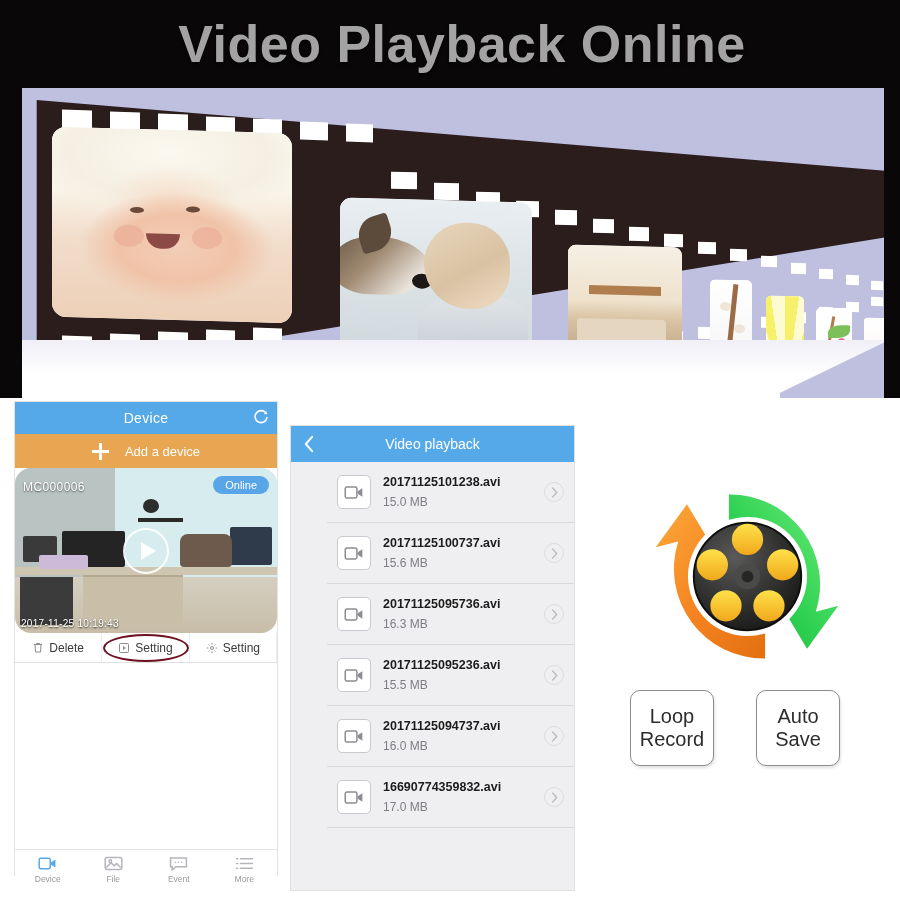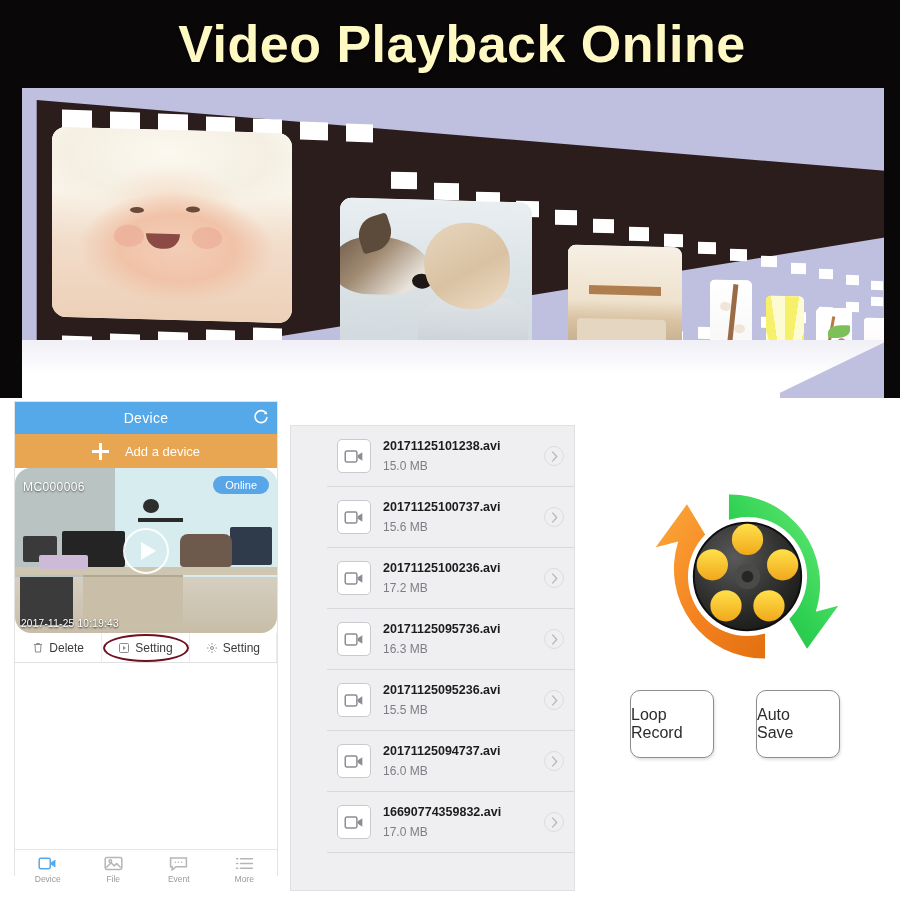--- a/index.html
+++ b/index.html
@@ -10,21 +10,21 @@
     overflow: hidden;
   }
   #page { position: relative; width: 900px; height: 900px; background:#fff; }
 
   
   .title-bar {
     position: absolute; left:0; top:0; width:900px; height:88px;
     background:#0a0709; display:flex; align-items:center; justify-content:center;
   }
   .title-text {
-    color:#fef9c3; font-size:52px; font-weight:bold; letter-spacing:0.5px;
+    color:#a3a3a3; font-size:52px; font-weight:bold; letter-spacing:0.5px;
     line-height:1; font-family:"Liberation Sans", sans-serif;
     text-shadow: 0 2px 3px rgba(0,0,0,0.6);
     margin-left: 24px;
   }
 
   
   .hero {
     position:absolute; left:0; top:88px; width:900px; height:310px;
     background:#bfbfe0; overflow:hidden;
   }
@@ -224,23 +224,23 @@
     width:20px; height:20px; border-radius:50%; border:1px solid #dcdce0;
     display:flex; align-items:center; justify-content:center; color:#b9b9c0; font-size:12px;
     flex:none;
   }
 
   
   .logo-area{ position:absolute; left:600px; top:460px; width:300px; height:440px; }
   .reel-logo{ position:absolute; left:35px; top:15px; width:225px; height:205px; }
   .feat-btns{ position:absolute; left:30px; top:230px; width:250px; display:flex; gap:42px; }
   .feat-btn{
-    width:84px; height:68px; border:1.6px solid #8d8d8d; border-radius:10px;
-    background:#fff; display:flex; flex-direction:column; 
-    justify-content:center; font-size:16px; color:#2c2c2c; line-height:1.15;
+    width:84px; height:76px; border:1.6px solid #8d8d8d; border-radius:10px;
+    background:#fff; display:flex; flex-direction:column; align-items:center;
+    justify-content:center; font-size:20px; color:#2c2c2c; line-height:1.15;
     box-shadow: 1px 2px 3px rgba(0,0,0,0.12);
   }
 
   
   .watermark{
     position:absolute; left:340px; top:856px; font-size:31px; color:#b9b9b9;
     opacity:0.85; letter-spacing:0.5px; pointer-events:none; z-index:30;
     font-family:"Liberation Sans", sans-serif;
   }
 </style>
@@ -463,20 +463,28 @@
         <svg width="19" height="15" viewBox="0 0 24 18" fill="none" stroke="#b5b5bb" stroke-width="1.9" stroke-linecap="round">
           <path d="M7 3h15M7 9h15M7 15h15M2 3h1.5M2 9h1.5M2 15h1.5"></path>
         </svg>
         <span class="lbl">More</span>
       </div>
 
     </div>
   </div>
 
   <div class="phone2">
+    <div class="p2-header">
+      <span class="back-ico">
+        <svg viewBox="0 0 12 20" width="11" height="18" fill="none" stroke="#ffffff" stroke-width="2.2" stroke-linecap="round" stroke-linejoin="round">
+          <path d="M10 2 L3 10 L10 18"></path>
+        </svg>
+      </span>
+      <span class="ttl">Video playback</span>
+    </div>
 
     <div class="file-list">
 
     <div class="file-row">
           <div class="fr-ico">
             <svg width="20" height="15" viewBox="0 0 24 18" fill="none" stroke="#8c8c93" stroke-width="1.8">
               <rect x="1.5" y="2.5" width="14" height="13" rx="2"></rect>
               <path d="M16.5 7.5l5.5-3.5v10l-5.5-3.5z" fill="#8c8c93" stroke="none"></path>
             </svg>
           </div>
@@ -493,37 +501,20 @@
         <div class="file-row">
           <div class="fr-ico">
             <svg width="20" height="15" viewBox="0 0 24 18" fill="none" stroke="#8c8c93" stroke-width="1.8">
               <rect x="1.5" y="2.5" width="14" height="13" rx="2"></rect>
               <path d="M16.5 7.5l5.5-3.5v10l-5.5-3.5z" fill="#8c8c93" stroke="none"></path>
             </svg>
           </div>
           <div class="fr-text">
             <div class="fr-name">20171125100737.avi</div>
             <div class="fr-size">15.6 MB</div>
-          </div>
-          <div class="fr-chev">
-            <svg width="7" height="11" viewBox="0 0 8 12" fill="none" stroke="#b9b9c0" stroke-width="1.7" stroke-linecap="round" stroke-linejoin="round">
-              <path d="M2 1 L6.5 6 L2 11"></path>
-            </svg>
-          </div>
-        </div>
-        <div class="file-row">
-          <div class="fr-ico">
-            <svg width="20" height="15" viewBox="0 0 24 18" fill="none" stroke="#8c8c93" stroke-width="1.8">
-              <rect x="1.5" y="2.5" width="14" height="13" rx="2"></rect>
-              <path d="M16.5 7.5l5.5-3.5v10l-5.5-3.5z" fill="#8c8c93" stroke="none"></path>
-            </svg>
-          </div>
-          <div class="fr-text">
-            <div class="fr-name">20171125100236.avi</div>
-            <div class="fr-size">17.2 MB</div>
           </div>
           <div class="fr-chev">
             <svg width="7" height="11" viewBox="0 0 8 12" fill="none" stroke="#b9b9c0" stroke-width="1.7" stroke-linecap="round" stroke-linejoin="round">
               <path d="M2 1 L6.5 6 L2 11"></path>
             </svg>
           </div>
         </div>
         <div class="file-row">
           <div class="fr-ico">
             <svg width="20" height="15" viewBox="0 0 24 18" fill="none" stroke="#8c8c93" stroke-width="1.8">

